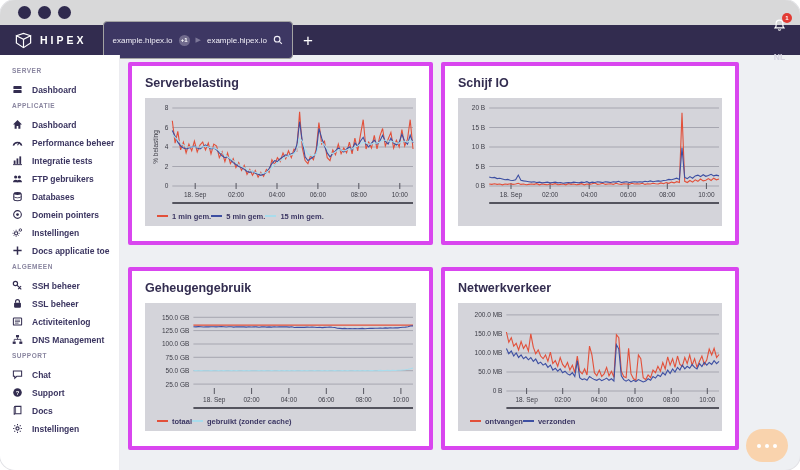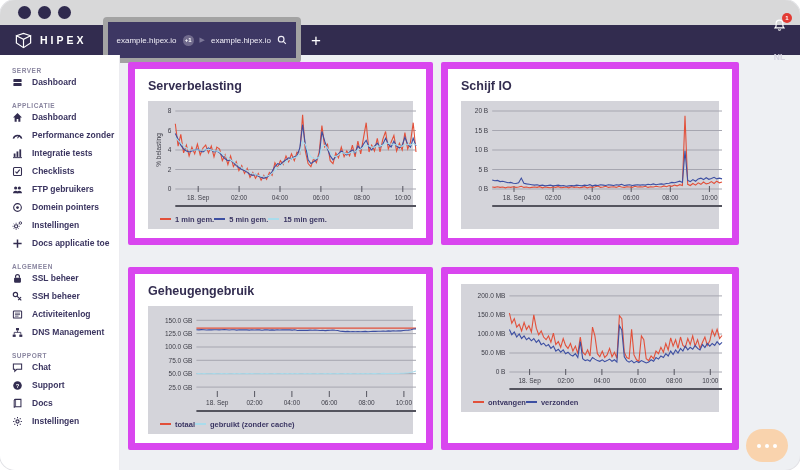--- a/index.html
+++ b/index.html
@@ -4,39 +4,39 @@
 <style>
   html,body{margin:0;padding:0;background:#ffffff;font-family:"Liberation Sans",sans-serif;}
   .window{position:relative;width:800px;height:470px;border-radius:15px;overflow:hidden;background:#eef0f3;box-shadow:0 0 0 1px #e2e2e6;}
   
   .titlebar{height:25px;background:#d8d8d9;display:flex;align-items:center;padding-left:18px;gap:7px;}
   .tdot{width:13px;height:13px;border-radius:50%;background:#302a4e;}
   
   .navbar{height:30px;background:#322c4f;display:flex;align-items:center;padding:0 14px;color:#fff;}
   .logo{display:flex;align-items:center;gap:7px;cursor:pointer;}
   .logo-text{font-size:10.5px;font-weight:700;letter-spacing:3px;color:#fff;}
-  .searchpill{margin-left:16px;display:flex;align-items:center;gap:6px;background:#3d3763;border:5px solid #a3a3a3;border-radius:4px;height:20px;padding:8px 9px;font-size:8px;color:#f0eef7;}
+  .searchpill{margin-left:16px;display:flex;align-items:center;gap:6px;background:#3d3763;border:1px solid #a3a3a3;border-radius:4px;height:20px;padding:8px 9px;font-size:8px;color:#f0eef7;}
   .sbadge{display:inline-flex;align-items:center;justify-content:center;width:11px;height:11px;border-radius:50%;background:#716b8d;color:#fff;font-size:6px;font-weight:700;}
   .sarrow{color:#7d7899;font-size:7px;}
   .addtab{margin-left:10px;font-size:17px;font-weight:400;color:#fff;line-height:1;cursor:pointer;}
   .nav-right{margin-left:auto;display:flex;align-items:center;gap:16px;flex-direction:column;}
   .bellwrap{position:relative;cursor:pointer;}
   .bellbadge{position:absolute;top:-5px;right:-6px;background:#e23b34;color:#fff;font-size:6px;font-weight:700;width:10px;height:10px;border-radius:50%;display:flex;align-items:center;justify-content:center;}
   .locale{font-size:8.5px;color:#d5d3e0;font-weight:600;cursor:pointer;}
   
   .appbody{display:flex;height:415px;}
   .sidebar{width:120px;background:#ffffff;border-right:1px solid #ececf0;padding-top:5px;box-sizing:border-box;flex:none;}
   .section-label{font-size:6.5px;font-weight:700;letter-spacing:.5px;color:#8a86a0;margin:7px 0 3px 12px;}
-  .sitem{height:18px;display:flex;align-items:flex-start;gap:9px;padding-left:12px;font-size:8.5px;font-weight:600;color:#3b3560;cursor:pointer;}
+  .sitem{height:18px;display:flex;align-items:flex-end;gap:9px;padding-left:12px;font-size:8.5px;font-weight:600;color:#3b3560;cursor:pointer;}
   .sitem.active{background:#f8dcc2;}
   .sitem svg{flex:none;color:#332d50;}
   
   .main{flex:1;padding:7px 0 0 8px;box-sizing:border-box;}
   .cards{display:grid;grid-template-columns:305px 298px;grid-auto-rows:183px;gap:22px 8px;}
-  .card{background:#fff;border:7px solid #d946ef;border-radius:2px;padding:10px 13px;box-sizing:border-box;}
+  .card{background:#fff;border:4px solid #d946ef;border-radius:2px;padding:10px 13px;box-sizing:border-box;}
   .card h3{margin:0 0 8px 0;font-size:12.5px;color:#332d50;}
   .panel{background:#d4d4da;padding:4px 4px 0 4px;height:128px;box-sizing:border-box;}
   .chart{display:block;}
   .chart text{font-family:"Liberation Sans",sans-serif;fill:#3c3c46;font-size:6.5px;}
   .chart .grid{stroke:#a6a6b0;stroke-width:1;}
   .chart .tick{stroke:#55555f;stroke-width:1;}
   .chart .axisline{stroke:#54545e;stroke-width:2;}
   .chart .ytick{text-anchor:end;}
   .chart .xtick{text-anchor:middle;}
   .chart .ylab{text-anchor:middle;font-size:6.5px;}
@@ -104,49 +104,50 @@
           <svg width="11" height="11" viewBox="0 0 16 16">
             <path d="M8 1.5 L14.5 8 H12.2 V14 H9.2 V10.2 H6.8 V14 H3.8 V8 H1.5 Z" fill="currentColor"></path>
           </svg>
           <span>Dashboard</span>
         </div>
         <div class="sitem">
           <svg width="11" height="11" viewBox="0 0 16 16">
             <path d="M2 12.5 A6.2 6.2 0 0 1 14 12.5" fill="none" stroke="currentColor" stroke-width="2.2"></path>
             <line x1="8" y1="12" x2="11.3" y2="7.2" stroke="currentColor" stroke-width="1.5"></line>
           </svg>
-          <span>Performance zonder</span>
+          <span>Performance beheer</span>
         </div>
         <div class="sitem">
           <svg width="11" height="11" viewBox="0 0 16 16">
             <rect x="2.5" y="8" width="2.6" height="5" fill="currentColor"></rect>
             <rect x="6.6" y="5" width="2.6" height="8" fill="currentColor"></rect>
             <rect x="10.7" y="2" width="2.6" height="11" fill="currentColor"></rect>
             <line x1="1.5" y1="14" x2="14.5" y2="14" stroke="currentColor" stroke-width="1.4"></line>
           </svg>
           <span>Integratie tests</span>
         </div>
         <div class="sitem">
           <svg width="11" height="11" viewBox="0 0 16 16">
-            <rect x="2.2" y="2.2" width="11.6" height="11.6" rx="1.6" fill="none" stroke="currentColor" stroke-width="1.6"></rect>
-            <path d="M5 8.2 L7.2 10.4 L11.2 5.4" fill="none" stroke="currentColor" stroke-width="1.6"></path>
-          </svg>
-          <span>Checklists</span>
-        </div>
-        <div class="sitem">
-          <svg width="11" height="11" viewBox="0 0 16 16">
             <circle cx="5.3" cy="5.8" r="2.3" fill="currentColor"></circle>
             <circle cx="10.7" cy="5.8" r="2.3" fill="currentColor"></circle>
             <path d="M1.5 13.5 a3.8 3.8 0 0 1 7.6 0 Z" fill="currentColor"></path>
             <path d="M6.9 13.5 a3.8 3.8 0 0 1 7.6 0 Z" fill="currentColor"></path>
           </svg>
           <span>FTP gebruikers</span>
         </div>
         <div class="sitem">
           <svg width="11" height="11" viewBox="0 0 16 16">
+            <ellipse cx="8" cy="3.6" rx="5.4" ry="2.1" fill="currentColor"></ellipse>
+            <path d="M2.6 3.6 V12 a5.4 2.1 0 0 0 10.8 0 V3.6" fill="none" stroke="currentColor" stroke-width="1.6"></path>
+            <path d="M2.6 7.8 a5.4 2.1 0 0 0 10.8 0" fill="none" stroke="currentColor" stroke-width="1.2"></path>
+          </svg>
+          <span>Databases</span>
+        </div>
+        <div class="sitem">
+          <svg width="11" height="11" viewBox="0 0 16 16">
             <circle cx="8" cy="8" r="5.6" fill="none" stroke="currentColor" stroke-width="1.6"></circle>
             <circle cx="8" cy="8" r="2" fill="currentColor"></circle>
           </svg>
           <span>Domein pointers</span>
         </div>
         <div class="sitem">
           <svg width="11" height="11" viewBox="0 0 16 16">
             <circle cx="6" cy="9.2" r="2.4" fill="none" stroke="currentColor" stroke-width="1.5"></circle>
             <path d="M6 5.6 V4 M6 12.8 V14.4 M2.4 9.2 H0.8 M9.6 9.2 H11.2 M3.5 6.7 L2.4 5.6 M8.5 6.7 L9.6 5.6 M3.5 11.7 L2.4 12.8 M8.5 11.7 L9.6 12.8" stroke="currentColor" stroke-width="1.2"></path>
             <circle cx="12.2" cy="4.4" r="1.8" fill="none" stroke="currentColor" stroke-width="1.3"></circle>
@@ -155,31 +156,31 @@
         </div>
         <div class="sitem">
           <svg width="11" height="11" viewBox="0 0 16 16">
             <path d="M8 2 V14 M2 8 H14" stroke="currentColor" stroke-width="2.2"></path>
           </svg>
           <span>Docs applicatie toe</span>
         </div>
         <div class="section-label">ALGEMEEN</div>
         <div class="sitem">
           <svg width="11" height="11" viewBox="0 0 16 16">
+            <circle cx="5" cy="5.2" r="3.1" fill="none" stroke="currentColor" stroke-width="1.7"></circle>
+            <path d="M7.2 7.4 L13.5 13.7 M11 11.2 L13.2 9 M9 13.2 L11 11.2" fill="none" stroke="currentColor" stroke-width="1.7"></path>
+          </svg>
+          <span>SSH beheer</span>
+        </div>
+        <div class="sitem">
+          <svg width="11" height="11" viewBox="0 0 16 16">
             <rect x="3" y="7" width="10" height="7" rx="1.2" fill="currentColor"></rect>
             <path d="M5.2 7 V5.2 a2.8 2.8 0 0 1 5.6 0 V7" fill="none" stroke="currentColor" stroke-width="1.7"></path>
           </svg>
           <span>SSL beheer</span>
-        </div>
-        <div class="sitem">
-          <svg width="11" height="11" viewBox="0 0 16 16">
-            <circle cx="5" cy="5.2" r="3.1" fill="none" stroke="currentColor" stroke-width="1.7"></circle>
-            <path d="M7.2 7.4 L13.5 13.7 M11 11.2 L13.2 9 M9 13.2 L11 11.2" fill="none" stroke="currentColor" stroke-width="1.7"></path>
-          </svg>
-          <span>SSH beheer</span>
         </div>
         <div class="sitem">
           <svg width="11" height="11" viewBox="0 0 16 16">
             <rect x="2" y="2.8" width="12" height="10.4" rx="1" fill="none" stroke="currentColor" stroke-width="1.5"></rect>
             <path d="M4.3 6 H11.7 M4.3 8.2 H11.7 M4.3 10.4 H9.5" stroke="currentColor" stroke-width="1.1"></path>
           </svg>
           <span>Activiteitenlog</span>
         </div>
         <div class="sitem">
           <svg width="11" height="11" viewBox="0 0 16 16">
@@ -326,20 +327,21 @@
                 <polyline points="44.4,19.7 46.9,19.9 49.4,19.6 52.0,19.8 54.5,20.0 57.0,19.7 59.5,19.9 62.1,19.7 64.6,19.8 67.1,19.9 69.6,19.7 72.2,19.6 74.7,19.8 77.2,20.0 79.7,19.7 82.3,19.8 84.8,20.1 87.3,19.8 89.8,19.9 92.4,19.7 94.9,19.9 97.4,20.1 99.9,19.8 102.5,20.0 105.0,19.8 107.5,19.9 110.0,20.2 112.6,19.9 115.1,19.8 117.6,20.1 120.1,19.9 122.6,20.1 125.2,19.8 127.7,20.0 130.2,19.7 132.7,19.9 135.3,19.7 137.8,19.9 140.3,20.1 142.8,19.8 145.4,20.5 147.9,20.2 150.4,20.4 152.9,20.2 155.5,20.4 158.0,20.1 160.5,20.3 163.0,20.1 165.6,20.3 168.1,20.5 170.6,20.3 173.1,20.6 175.7,20.4 178.2,20.2 180.7,20.0 183.2,20.3 185.8,20.5 188.3,21.2 190.8,21.4 193.3,21.6 195.8,21.4 198.4,21.7 200.9,21.5 203.4,21.7 205.9,21.5 208.5,21.8 211.0,21.6 213.5,21.4 216.0,21.7 218.6,21.5 221.1,21.3 223.6,21.4 226.1,21.2 228.7,21.3 231.2,21.1 233.7,21.2 236.2,20.9 238.8,21.1 241.3,20.8 243.8,21.0 246.3,20.7 248.9,20.9 251.4,20.5 253.9,20.3 256.4,20.1 259.0,19.7 261.5,19.0 264.0,18.9" fill="none" stroke="#3d4fa2" stroke-width="1.1"></polyline>
                 <polyline points="44.4,63.8 46.9,63.6 49.4,63.8 52.0,63.6 54.5,63.8 57.0,63.7 59.5,63.8 62.1,63.6 64.6,63.7 67.1,63.8 69.6,63.6 72.2,63.8 74.7,63.6 77.2,63.8 79.7,63.7 82.3,63.6 84.8,63.8 87.3,63.6 89.8,63.8 92.4,63.7 94.9,63.6 97.4,63.8 99.9,63.6 102.5,63.8 105.0,63.7 107.5,63.8 110.0,63.6 112.6,63.8 115.1,63.6 117.6,63.7 120.1,63.8 122.6,63.6 125.2,63.8 127.7,63.7 130.2,63.5 132.7,63.8 135.3,63.6 137.8,63.7 140.3,63.6 142.8,63.8 145.4,63.6 147.9,63.8 150.4,63.7 152.9,63.6 155.5,63.8 158.0,63.6 160.5,63.7 163.0,63.8 165.6,63.6 168.1,63.7 170.6,63.8 173.1,63.6 175.7,63.8 178.2,63.6 180.7,63.7 183.2,63.8 185.8,63.6 188.3,63.8 190.8,63.7 193.3,63.6 195.8,63.8 198.4,63.6 200.9,63.7 203.4,63.8 205.9,63.6 208.5,63.8 211.0,63.6 213.5,63.7 216.0,63.5 218.6,63.8 221.1,63.6 223.6,63.5 226.1,63.7 228.7,63.6 231.2,63.4 233.7,63.6 236.2,63.5 238.8,63.4 241.3,63.6 243.8,63.3 246.3,63.5 248.9,63.2 251.4,63.3 253.9,63.0 256.4,62.7 259.0,62.3 261.5,61.7 264.0,60.9" fill="none" stroke="#a9dcec" stroke-width="1.1"></polyline>
               </svg>
             <div class="legend">
                 <span class="leg-item"><span class="leg-line" style="background:#e2503a"></span>totaal</span>
                 <span class="leg-item"><span class="leg-line" style="background:#a9dcec"></span>gebruikt (zonder cache)</span>
               </div>
           </div>
         </div>
         <div class="card">
+          <h3>Netwerkverkeer</h3>
           <div class="panel">
             <svg class="chart" width="264" height="104">
                 <line class="grid" x1="44.4" x2="257" y1="84.0" y2="84.0"></line>
                 <text class="ytick" x="40.4" y="86.4">0 B</text>
                 <line class="grid" x1="44.4" x2="257" y1="65.0" y2="65.0"></line>
                 <text class="ytick" x="40.4" y="67.4">50.0 MB</text>
                 <line class="grid" x1="44.4" x2="257" y1="46.0" y2="46.0"></line>
                 <text class="ytick" x="40.4" y="48.4">100.0 MB</text>
                 <line class="grid" x1="44.4" x2="257" y1="26.9" y2="26.9"></line>
                 <text class="ytick" x="40.4" y="29.299999999999997">150.0 MB</text>

